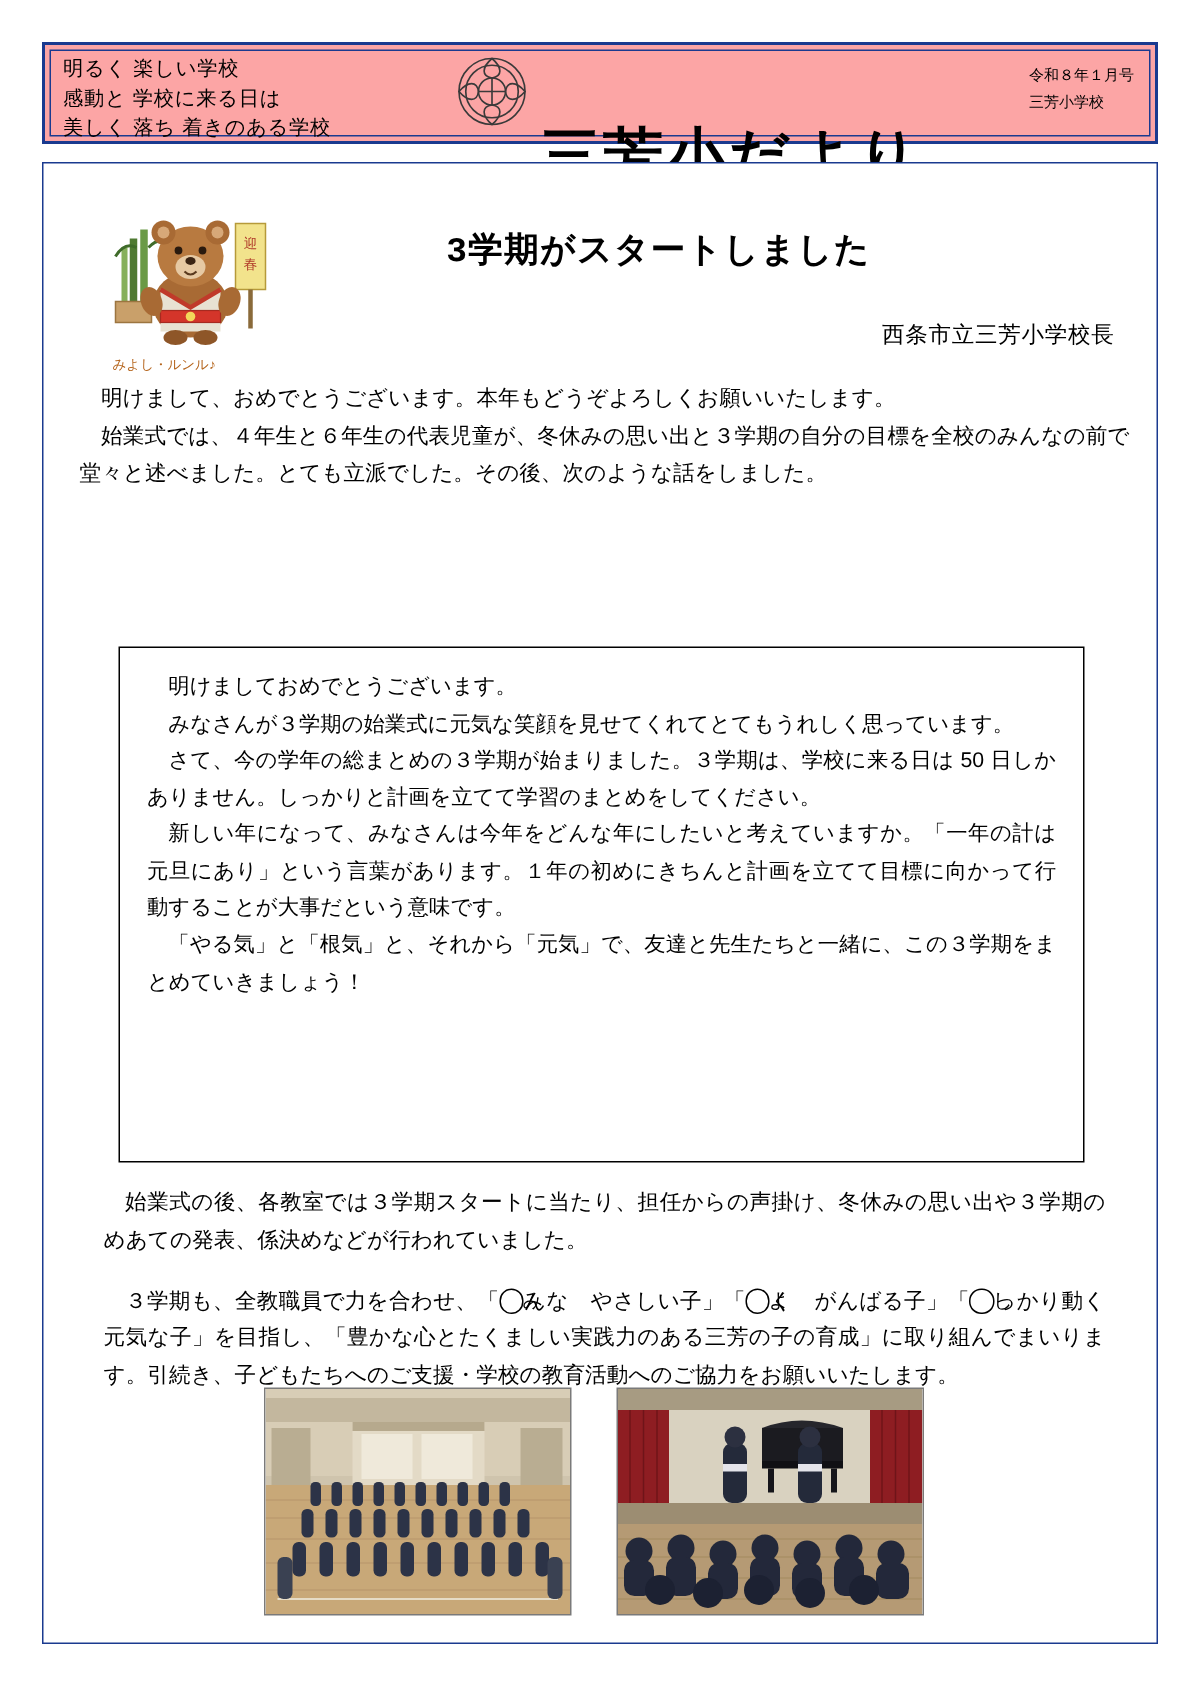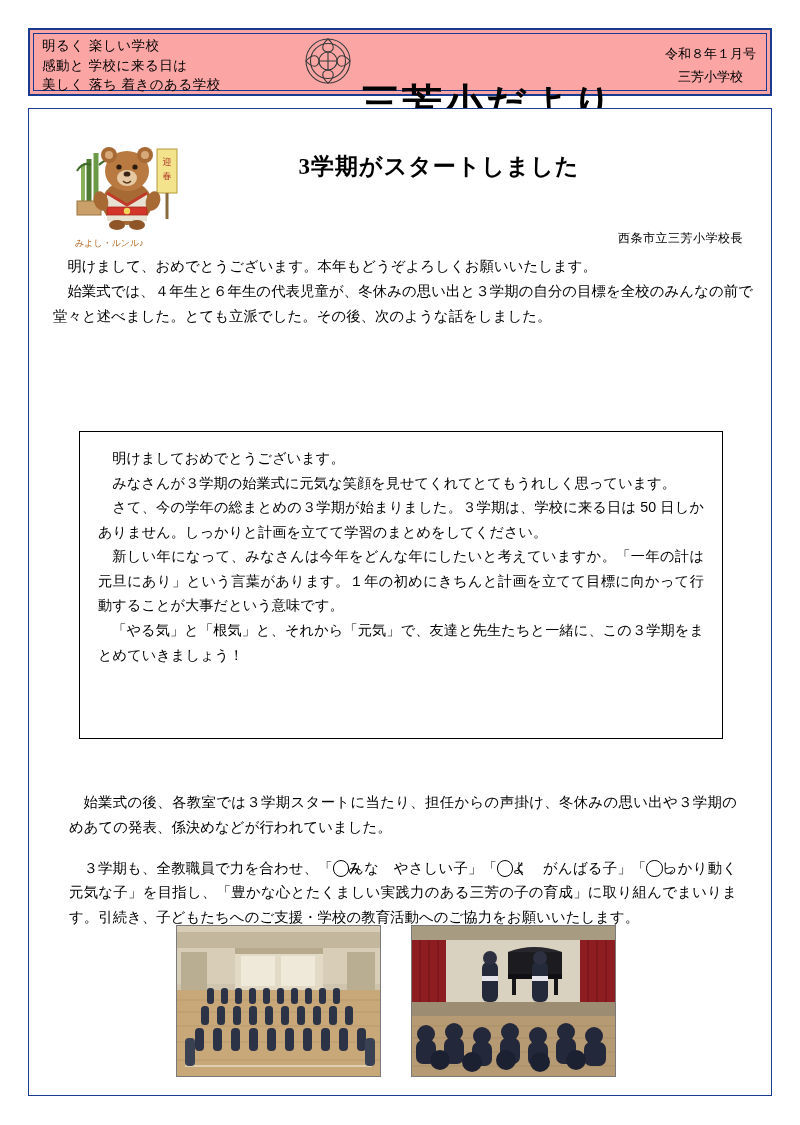--- a/index.html
+++ b/index.html
@@ -70,22 +70,22 @@
     font-weight: bold;
     letter-spacing: 2px;
     color: #000;
     white-space: nowrap;
     margin-top: 44px;
   }
   .header-meta {
     position: absolute;
     right: 14px;
     top: 12px;
-    text-align: center;
-    font-size: 13px;
+    text-align: left;
+    font-size: 10px;
     line-height: 1.8;
     white-space: nowrap;
   }
 
   
   .body-box {
     position: absolute;
     left: 28px;
     top: 108px;
     width: 744px;
@@ -114,35 +114,34 @@
     white-space: nowrap;
   }
 
   
   .article-title {
     position: absolute;
     left: 200px;
     top: 42px;
     width: 420px;
     text-align: center;
-    font-family: Liberation Serif, serif;
+    font-family: Liberation Mono, monospace;
     font-size: 23px;
     font-weight: bold;
     letter-spacing: 1px;
     white-space: nowrap;
   }
 
   .principal {
     position: absolute;
     right: 28px;
     top: 105px;
-    font-size: 12px;
+    font-size: 15px;
     letter-spacing: 0.5px;
     white-space: nowrap;
-    margin-top: 16px;
   }
 
   
   .para {
     position: absolute;
     font-size: 14.4px;
     line-height: 1.72;
     text-align: justify;
     letter-spacing: 0.05px;
   }
@@ -155,21 +154,21 @@
     margin: 0 0 0 0;
     text-indent: 1em;
   }
 
   
   .quote-box {
     position: absolute;
     left: 50px;
     top: 322px;
     width: 644px;
-    height: 308px;
+    height: 344px;
     border: 1px solid #000000;
     box-sizing: border-box;
     padding: 14px 18px 10px 18px;
   }
   .quote-box p {
     margin: 0;
     font-size: 14.2px;
     line-height: 1.73;
     text-align: justify;
     text-indent: 1em;

